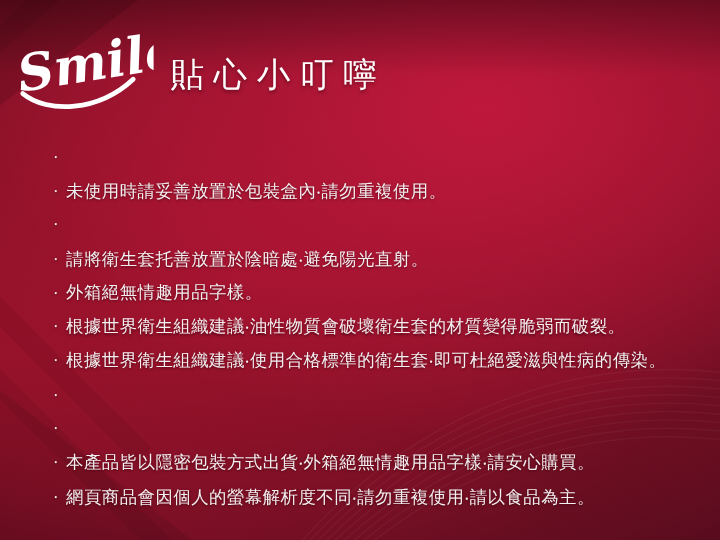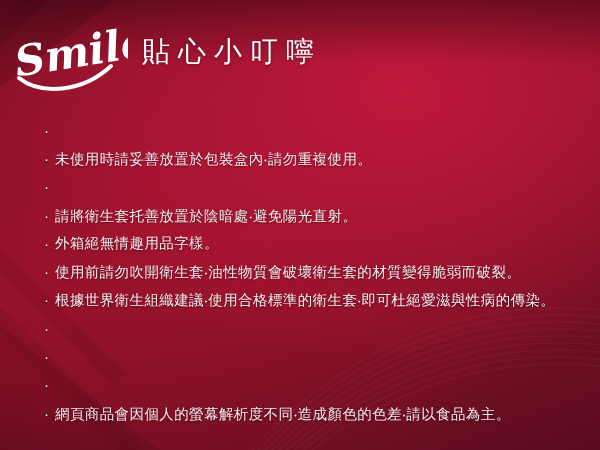--- a/index.html
+++ b/index.html
@@ -22,21 +22,21 @@
 
   .logo {
     position:absolute; left:10px; top:16px; width:118px; height:84px;
   }
   .logo text {
     font-family:"DejaVu Serif","Liberation Serif",serif;
     font-style:italic; font-weight:bold;
     fill:#ffffff;
   }
   .title {
-    position:absolute; left:142px; top:33px;
+    position:absolute; left:142px; top:44px;
     font-size:28px; letter-spacing:8px; color:#ffffff;
     text-shadow:0 1px 3px rgba(60,0,12,0.55);
     white-space:nowrap;
   }
   .notice-list {
     position:absolute; left:44px; top:116px; right:8px;
     list-style:none; margin:0; padding:0;
   }
   .notice-list li {
     display:flex; align-items:center;
@@ -103,39 +103,40 @@
         <span>請將衛生套托善放置於陰暗處‧避免陽光直射。</span>
       </li>
 
       <li>
         <span class="dot">·</span>
         <span>外箱絕無情趣用品字樣。</span>
       </li>
 
       <li>
         <span class="dot">·</span>
-        <span>使用前請勿吹開衛生套‧油性物質會破壞衛生套的材質變得脆弱而破裂。</span>
+        <span>根據世界衛生組織建議‧油性物質會破壞衛生套的材質變得脆弱而破裂。</span>
       </li>
 
       <li>
         <span class="dot">·</span>
         <span>根據世界衛生組織建議‧使用合格標準的衛生套‧即可杜絕愛滋與性病的傳染。</span>
       </li>
 
       <li>
         <span class="dot">·</span>
       </li>
 
       <li>
         <span class="dot">·</span>
       </li>
 
       <li>
         <span class="dot">·</span>
+        <span>本產品皆以隱密包裝方式出貨‧外箱絕無情趣用品字樣‧請安心購買。</span>
       </li>
 
       <li>
         <span class="dot">·</span>
-        <span>網頁商品會因個人的螢幕解析度不同‧造成顏色的色差‧請以食品為主。</span>
+        <span>網頁商品會因個人的螢幕解析度不同‧請勿重複使用‧請以食品為主。</span>
       </li>
     </ul>
 
 </div>
 
 </body></html>

